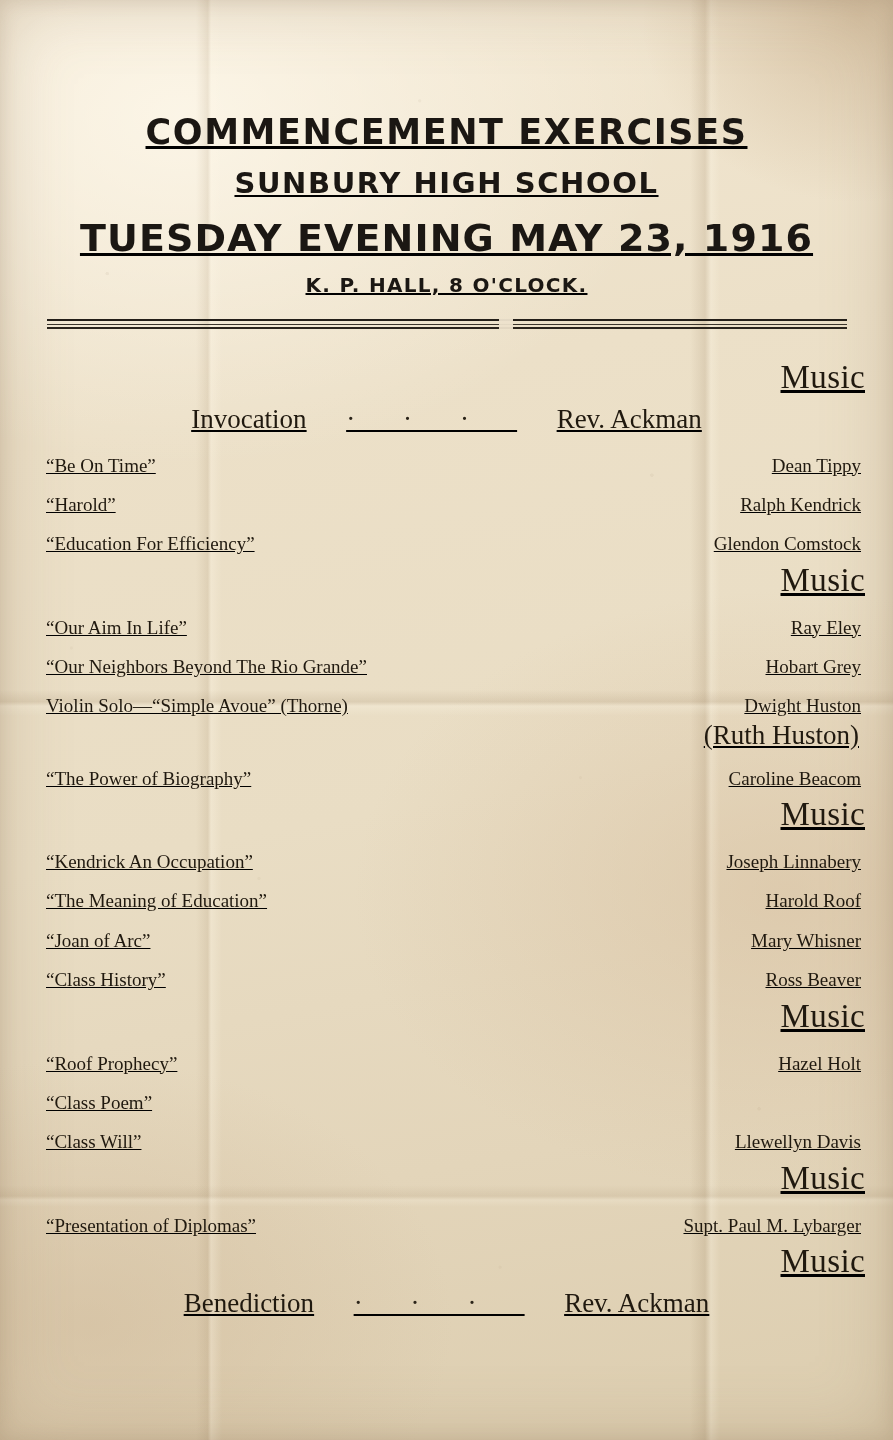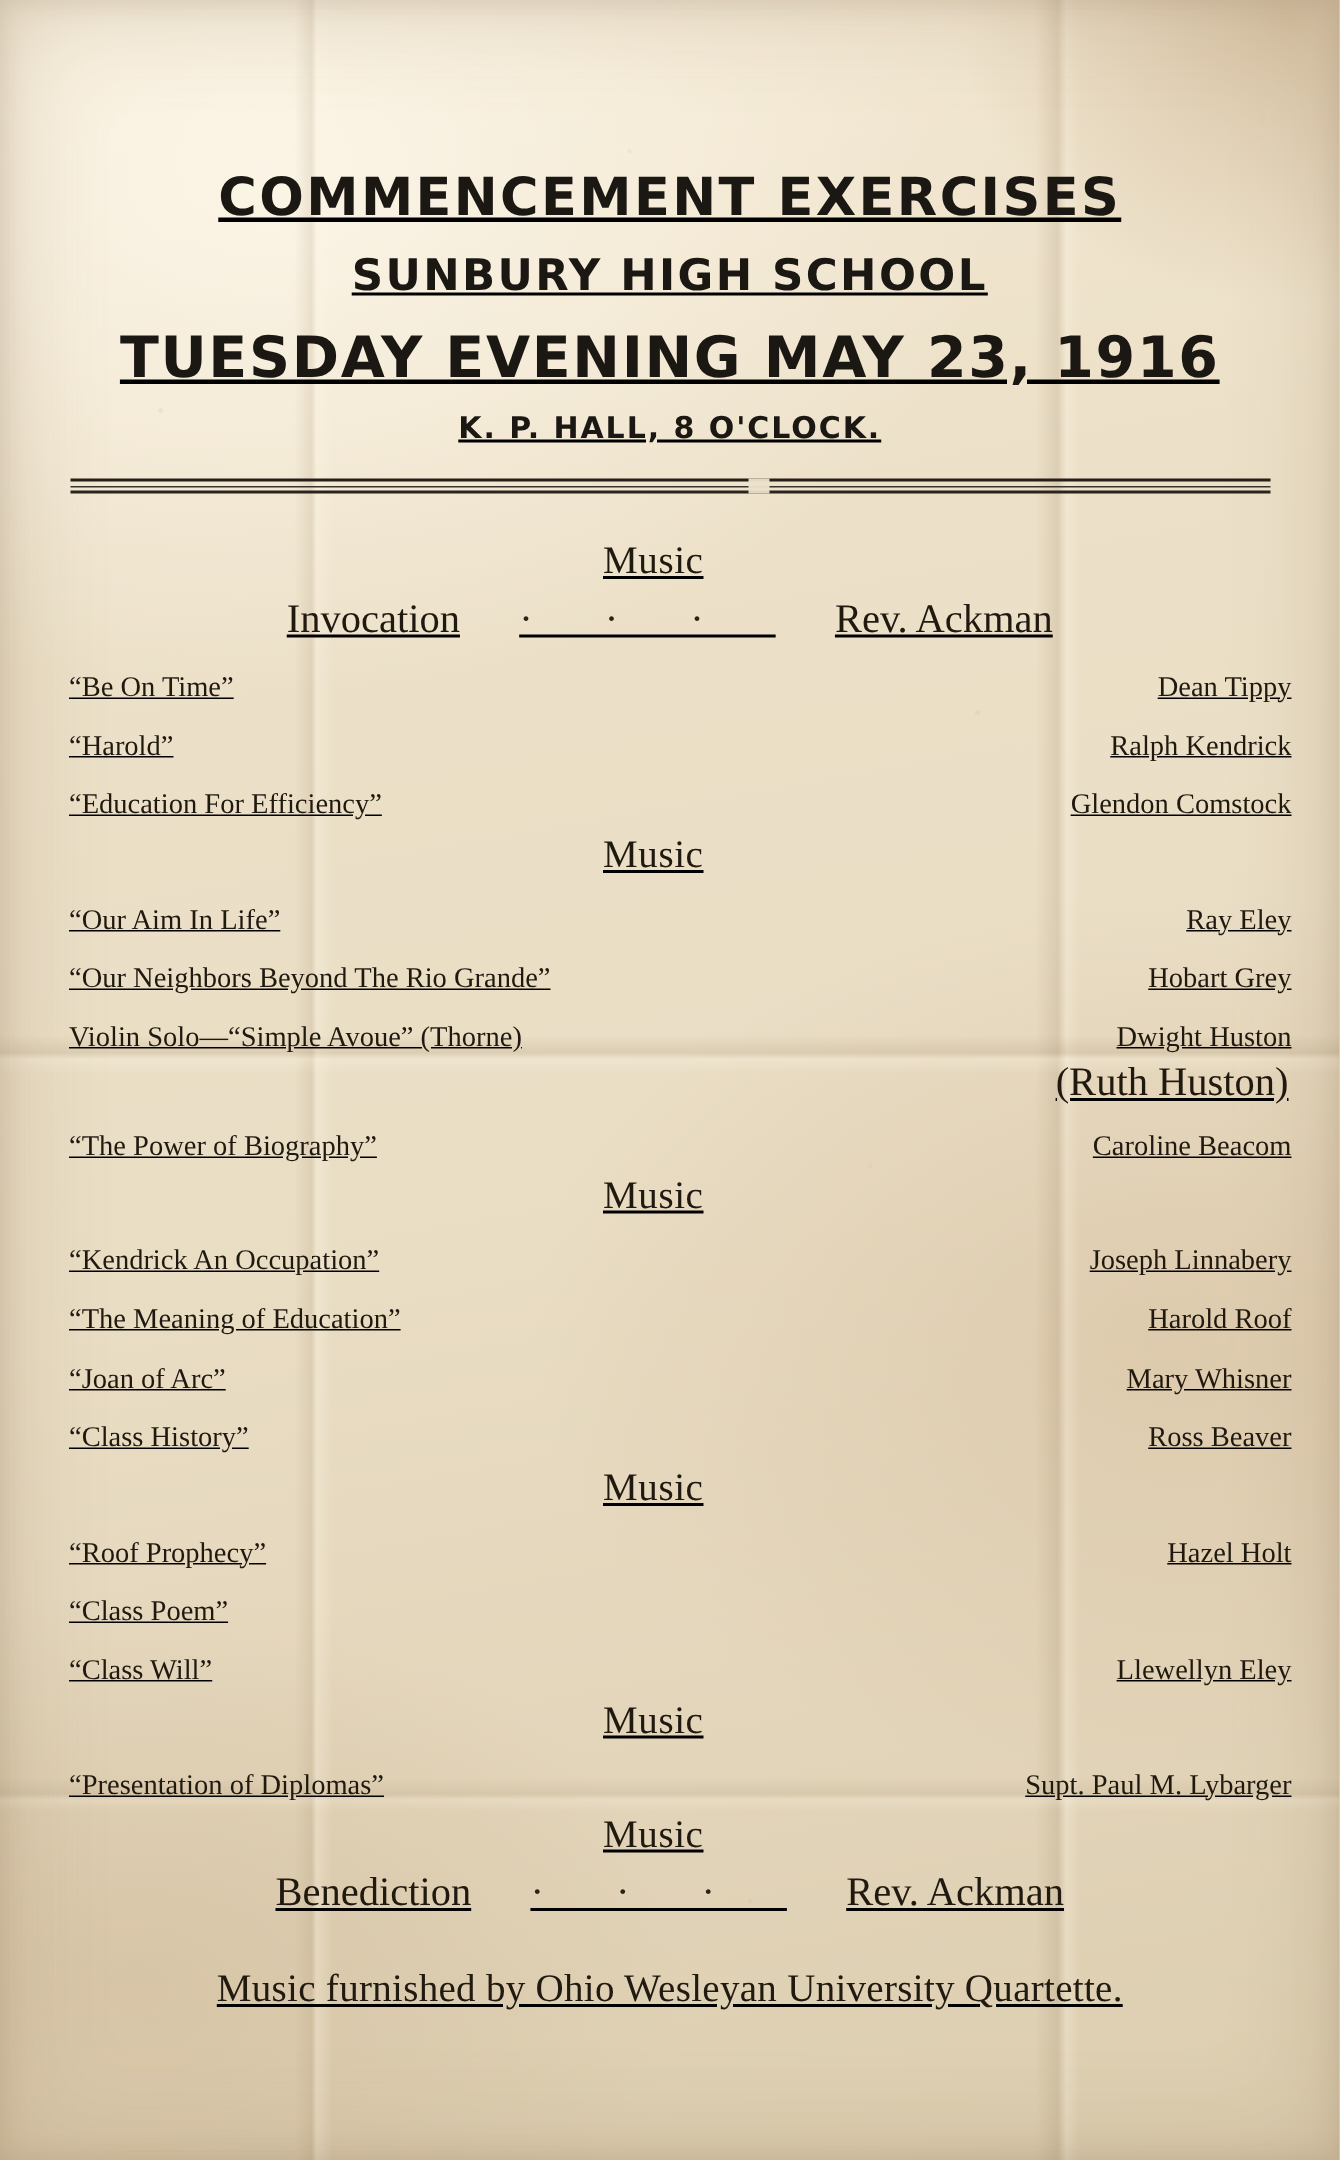--- a/index.html
+++ b/index.html
@@ -132,22 +132,22 @@
     background: linear-gradient(180deg, rgba(238,227,206,0.95), rgba(236,224,202,0.95));
   }
 
   
   .program {
     margin-top: 26px;
     font-family: "Liberation Serif", serif;
     color: #20190f;
   }
   .music-line {
-    text-align: center;
-    font-size: 26px;
+    text-align: right;
+    font-size: 33px;
     letter-spacing: 0.4px;
     padding: 4px 0 3px 0;
     margin-left: -22px;
   }
   .entry {
     display: flex;
     align-items: flex-end;
     font-size: 19px;
     line-height: 1.44;
     padding: 0 4px 0 18px;
@@ -310,32 +310,31 @@
           <span class="dots"></span>
           <span class="who">Hazel Holt</span>
         </div>
         <div class="entry">
           <span class="item">“Class Poem”</span>
           <span class="dots"></span>
         </div>
         <div class="entry">
           <span class="item">“Class Will”</span>
           <span class="dots"></span>
-          <span class="who">Llewellyn Eley</span>
+          <span class="who">Llewellyn Davis</span>
         </div>
         <div class="music-line">Music</div>
         <div class="entry">
           <span class="item">“Presentation of Diplomas”</span>
           <span class="dots"></span>
           <span class="who">Supt. Paul M. Lybarger</span>
         </div>
         <div class="music-line">Music</div>
         <div class="inv-row">
           <span class="item">Benediction</span>
           <span class="dots-fixed">···</span>
           <span class="who">Rev. Ackman</span>
         </div>
       </div>
 
-    <div class="footer-note">Music furnished by Ohio Wesleyan University Quartette.</div>
 
   </div>
 </div>
 
 </body></html>

